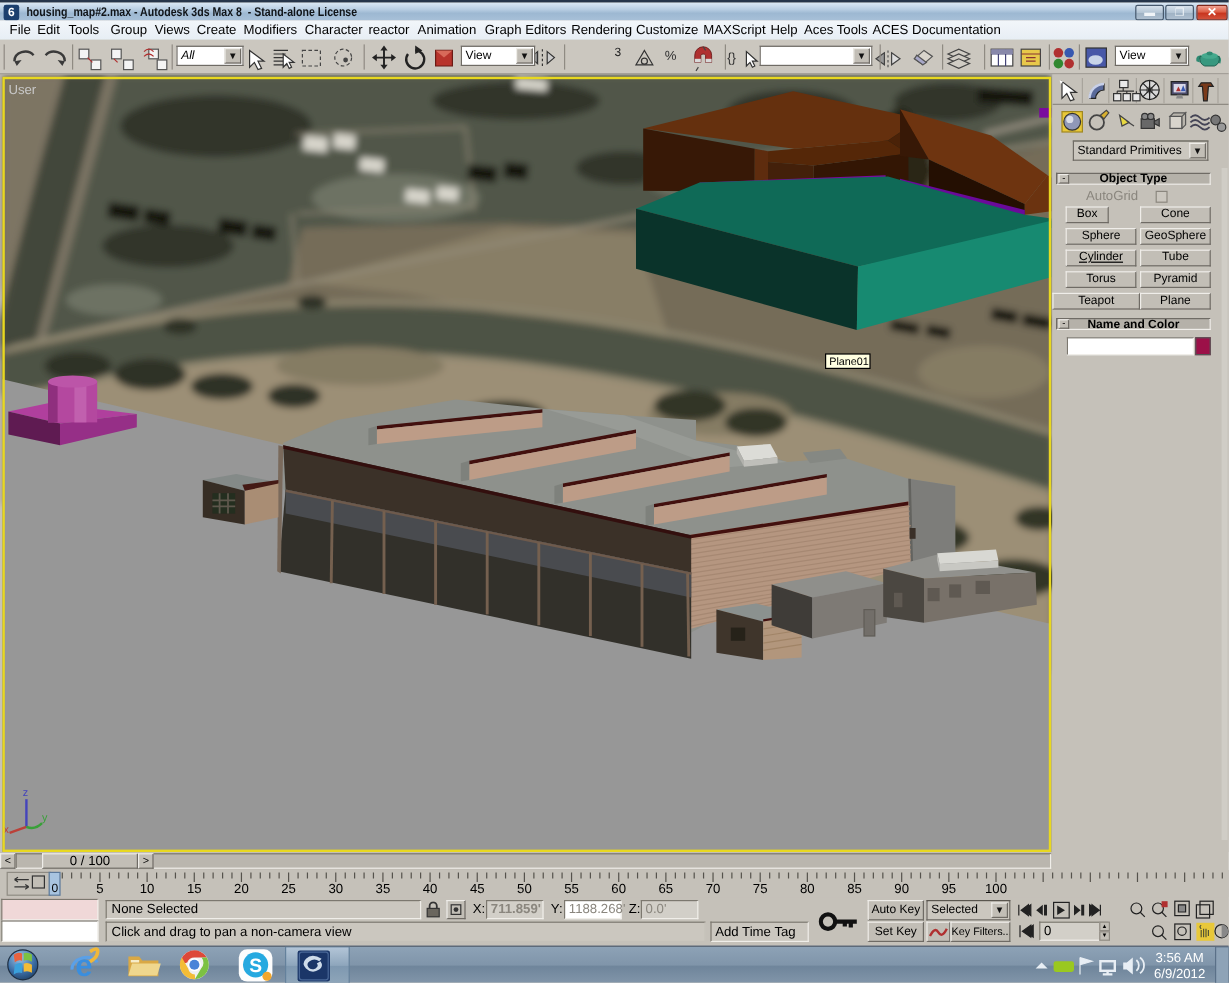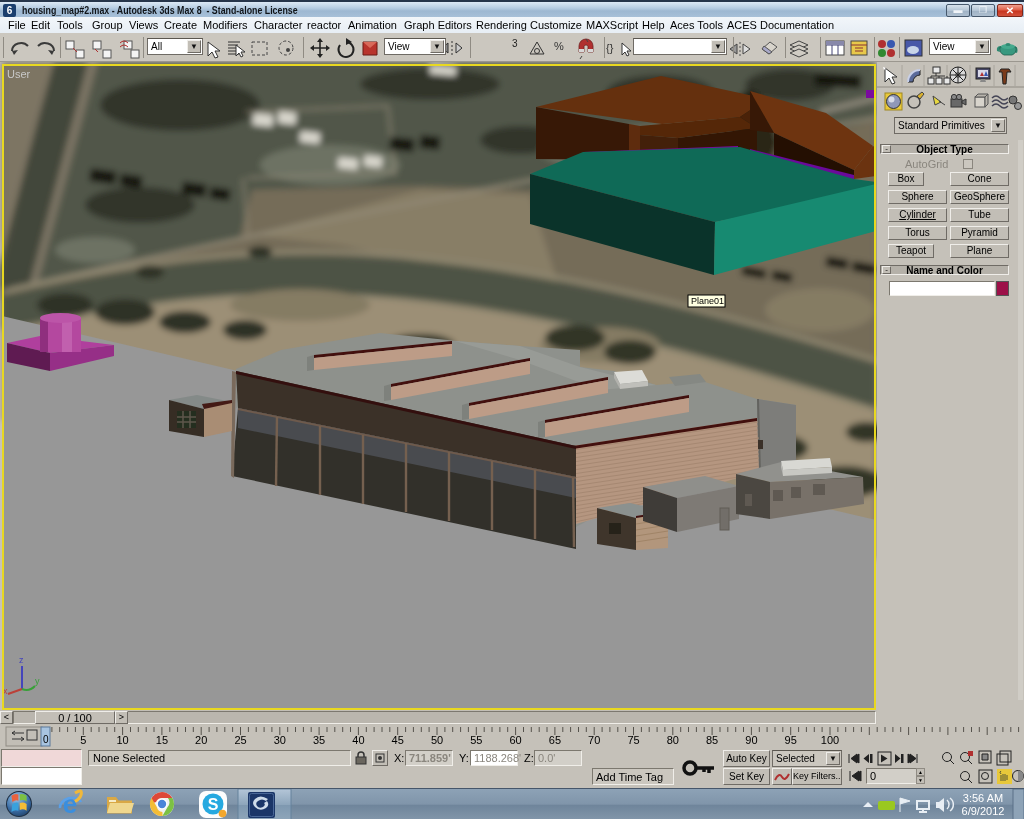--- a/index.html
+++ b/index.html
@@ -189,21 +189,21 @@
 
       <path d="M1001 13 q-5 0 -4 5 l3 1 q-1 -3 1 -4 z" fill="#2e8a72"></path>
       <path d="M1014 13 q5 1 3 7 l-3 -1 q1 -3 0 -4 z" fill="#2e8a72"></path>
       <path d="M1000 14 h16 q1 6 -4 8 h-8 q-5 -2 -4 -8 z" fill="#38987f" stroke="#1f5f4f" stroke-width="0.8"></path>
       <ellipse cx="1008" cy="13.5" rx="7" ry="2.5" fill="#45a98d"></ellipse>
       <ellipse cx="1008" cy="11.5" rx="2.5" ry="1.5" fill="#2e8a72"></ellipse>
     </svg>
     <div class="tsep" style="left:3px"></div>
     <div class="tsep" style="left:60px"></div>
     <div class="tsep" style="left:143px"></div>
-    <div class="combo" style="left:147px; top:5px; width:56px;">All<span class="arr">▼</span></div>
+    <div class="combo" style="left:147px; top:5px; width:56px;font-style:italic;">All<span class="arr">▼</span></div>
     <div class="tsep" style="left:303px"></div>
     <div class="combo" style="left:384px; top:5px; width:62px;">View<span class="arr">▼</span></div>
     <div class="tsep" style="left:470px"></div>
     <div class="tsep" style="left:604px"></div>
     <div class="combo" style="left:633px; top:5px; width:94px;">
         <span class="arr">▼</span>
       </div>
     <div class="tsep" style="left:733px"></div>
     <div class="tsep" style="left:785px"></div>
     <div class="tsep" style="left:820px"></div>
@@ -544,21 +544,21 @@
     <div class="abs" style="left:28px; top:96px; font-size:11px; color:#8a867e;">AutoGrid</div>
     <div class="abs" style="left:86px; top:97px; width:10px; height:10px; background:#cbc7bf; border:1px solid #8a867e;"></div>
     <div class="rbtn" style="left:11px; top:110px; width:36px;">Box</div>
     <div class="rbtn" style="left:73px; top:110px; width:59px;">Cone</div>
     <div class="rbtn" style="left:11px; top:128px; width:59px;">Sphere</div>
     <div class="rbtn" style="left:73px; top:128px; width:59px;">GeoSphere</div>
     <div class="rbtn" style="left:11px; top:146px; width:59px;text-decoration:underline;">Cylinder</div>
     <div class="rbtn" style="left:73px; top:146px; width:59px;">Tube</div>
     <div class="rbtn" style="left:11px; top:164px; width:59px;">Torus</div>
     <div class="rbtn" style="left:73px; top:164px; width:59px;">Pyramid</div>
-    <div class="rbtn" style="left:11px; top:182px; width:46px;">Teapot</div>
+    <div class="rbtn" style="left:0; top:182px; width:73px;">Teapot</div>
     <div class="rbtn" style="left:73px; top:182px; width:59px;">Plane</div>
 
     <div class="rollhdr" style="top:203px;">Name and Color</div>
     <div class="rbtn" style="left:5px; top:204px; width:9px; height:8px; font-size:8px; line-height:6px;">-</div>
     <div class="sunken" style="left:12px; top:219px; width:106px; height:15px; background:#fff;"></div>
     <div class="abs" style="left:119px; top:219px; width:13px; height:15px; background:#9c1048; border:1px solid #555;"></div>
     <div class="abs" style="left:141px; top:78px; width:5px; height:560px; background:#d0cdc6;"></div>
   </div>
 
   <div id="timerow" class="abs">
@@ -752,20 +752,23 @@
     <div class="sunken" style="left:470px; top:2px; width:48px; height:16px; background:#ffffff;">
         <span style="position:absolute;left:3px;top:1px;font-size:11px;color:#8a867e;">1188.268'</span>
       </div>
     <span class="stxt abs" style="left:524px; top:4px;">Z:</span>
     <div class="sunken" style="left:534px; top:2px; width:48px; height:16px; background:#d2cfc8;">
         <span style="position:absolute;left:3px;top:1px;font-size:11px;color:#8a867e;">0.0'</span>
       </div>
     <div class="sunken" style="left:592px; top:2px; width:82px; height:16px;margin-top:44px;">
         <span class="stxt" style="position:absolute;left:3px;top:1px;">Grid = 32.808'</span>
       </div>
+    <div class="sunken" style="left:88px; top:20px; width:500px; height:17px; border-color:#7c786f #c5c1b9 #c5c1b9 #7c786f;">
+        <span class="stxt" style="position:absolute;left:4px;top:2px;">Click and drag to pan a non-camera view</span>
+      </div>
     <div class="sunken" style="left:592px; top:20px; width:82px; height:17px;">
         <span class="stxt" style="position:absolute;left:3px;top:2px;">Add Time Tag</span>
       </div>
 
     <svg class="abs" style="left:682px; top:8px;" width="38" height="24">
       <circle cx="8" cy="12" r="6" fill="none" stroke="#111" stroke-width="3.5"></circle>
       <path d="M14 12 h18 m-5 0 v5 m-5 -5 v4" stroke="#111" stroke-width="3.5" fill="none"></path>
     </svg>
     <div class="raised" style="left:723px; top:2px; width:47px; height:17px; text-align:center; font-size:10px; line-height:15px;">Auto Key</div>
     <div class="raised" style="left:723px; top:20px; width:47px; height:17px; text-align:center; font-size:10px; line-height:15px;">Set Key</div>

